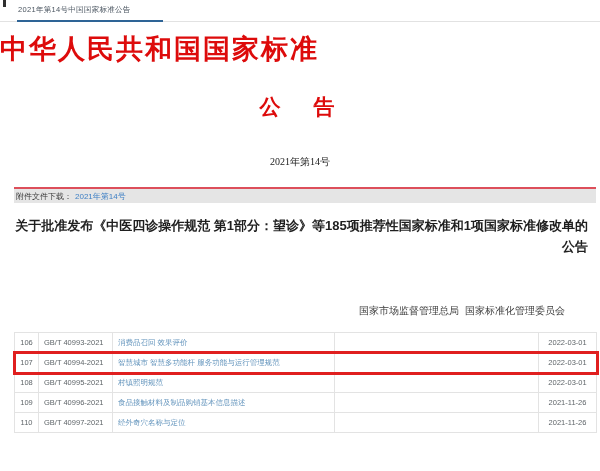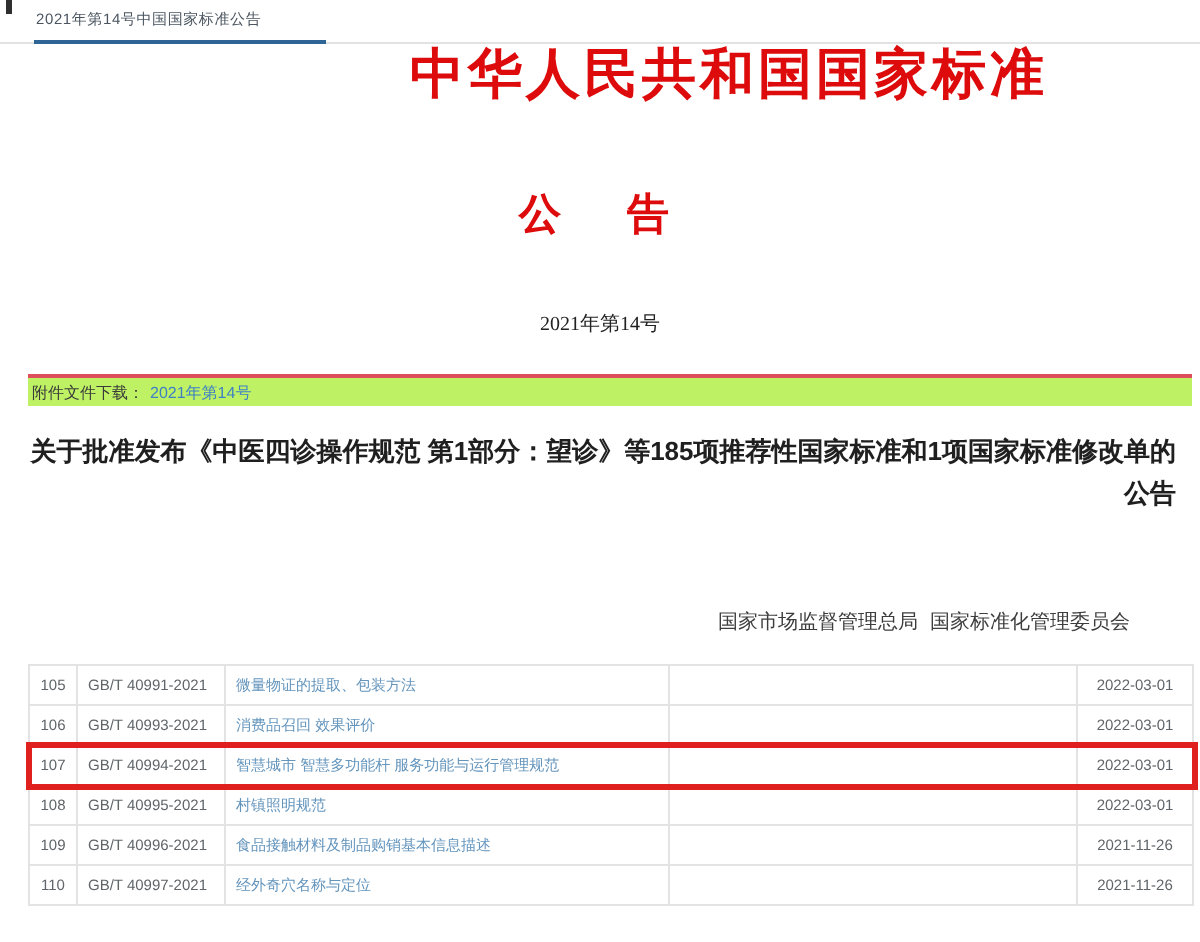--- a/index.html
+++ b/index.html
@@ -5,31 +5,31 @@
   html,body{margin:0;padding:0;background:#ffffff;}
   .page{position:relative;width:600px;height:471px;background:#ffffff;overflow:hidden;
         font-family:"Liberation Sans","DejaVu Sans",sans-serif;color:#333;}
 
   .corner-mark{position:absolute;left:3px;top:0;width:3px;height:7px;background:#2f2f2f;}
 
   .breadcrumb{position:absolute;left:18px;top:5px;font-size:7.5px;color:#4a5560;letter-spacing:.3px;cursor:pointer;}
   .rule{position:absolute;left:0;top:21px;width:600px;height:1px;background:#e2e2e2;}
   .rule-active{position:absolute;left:17px;top:20px;width:146px;height:2px;background:#2e6496;}
 
-  .doc-title{position:absolute;left:0;top:19px;width:524px;text-align:right;
+  .doc-title{position:absolute;left:0;top:31px;width:524px;text-align:left;
              font-family:"Liberation Serif","DejaVu Serif",serif;font-weight:bold;
              font-size:27px;color:#dd0b0b;letter-spacing:2px;}
   .doc-title2{position:absolute;left:0;top:93px;width:600px;text-align:center;
               font-family:"Liberation Serif","DejaVu Serif",serif;font-weight:bold;
               font-size:21px;color:#dd0b0b;letter-spacing:6px;}
   .doc-number{position:absolute;left:0;top:155px;width:600px;text-align:center;
               font-family:"Liberation Serif","DejaVu Serif",serif;font-size:10px;color:#222;}
 
   .attach-bar{position:absolute;left:14px;top:187px;width:582px;height:16px;
-              border-top:2px solid #dd4f5b;background:#bef264;
+              border-top:2px solid #dd4f5b;background:#e5e5e5;
               font-size:8px;line-height:15px;white-space:nowrap;padding-left:2px;box-sizing:border-box;}
   .attach-label{color:#3a3a3a;}
   .attach-link{color:#3f80c5;cursor:pointer;margin-left:3px;}
 
   .notice-heading{position:absolute;left:12px;top:216px;width:576px;text-align:right;
                   font-weight:bold;font-size:13px;line-height:1.6;color:#1f1f1f;}
   .notice-body{position:absolute;left:14px;top:259px;width:556px;
                font-family:"Liberation Serif","DejaVu Serif",serif;
                font-size:10px;line-height:2.2;color:#3d3d3d;text-indent:2em;text-align:justify;}
   .signature{position:absolute;right:35px;top:304px;
@@ -65,27 +65,20 @@
   <div class="attach-bar">
     <span class="attach-label">附件文件下载：</span><span class="attach-link">2021年第14号</span>
   </div>
 
   <div class="notice-heading">关于批准发布《中医四诊操作规范 第1部分：望诊》等185项推荐性国家标准和1项国家标准修改单的公告</div>
   <div class="signature">国家市场监督管理总局 国家标准化管理委员会</div>
 
   <table class="standards">
     <tbody>
         <tr>
-          <td class="td-no">105</td>
-          <td class="td-code">GB/T 40991-2021</td>
-          <td class="td-name">微量物证的提取、包装方法</td>
-          <td class="td-replaced"></td>
-          <td class="td-date">2022-03-01</td>
-        </tr>
-        <tr>
           <td class="td-no">106</td>
           <td class="td-code">GB/T 40993-2021</td>
           <td class="td-name">消费品召回 效果评价</td>
           <td class="td-replaced"></td>
           <td class="td-date">2022-03-01</td>
         </tr>
         <tr class="hl">
           <td class="td-no">107</td>
           <td class="td-code">GB/T 40994-2021</td>
           <td class="td-name">智慧城市 智慧多功能杆 服务功能与运行管理规范</td>

